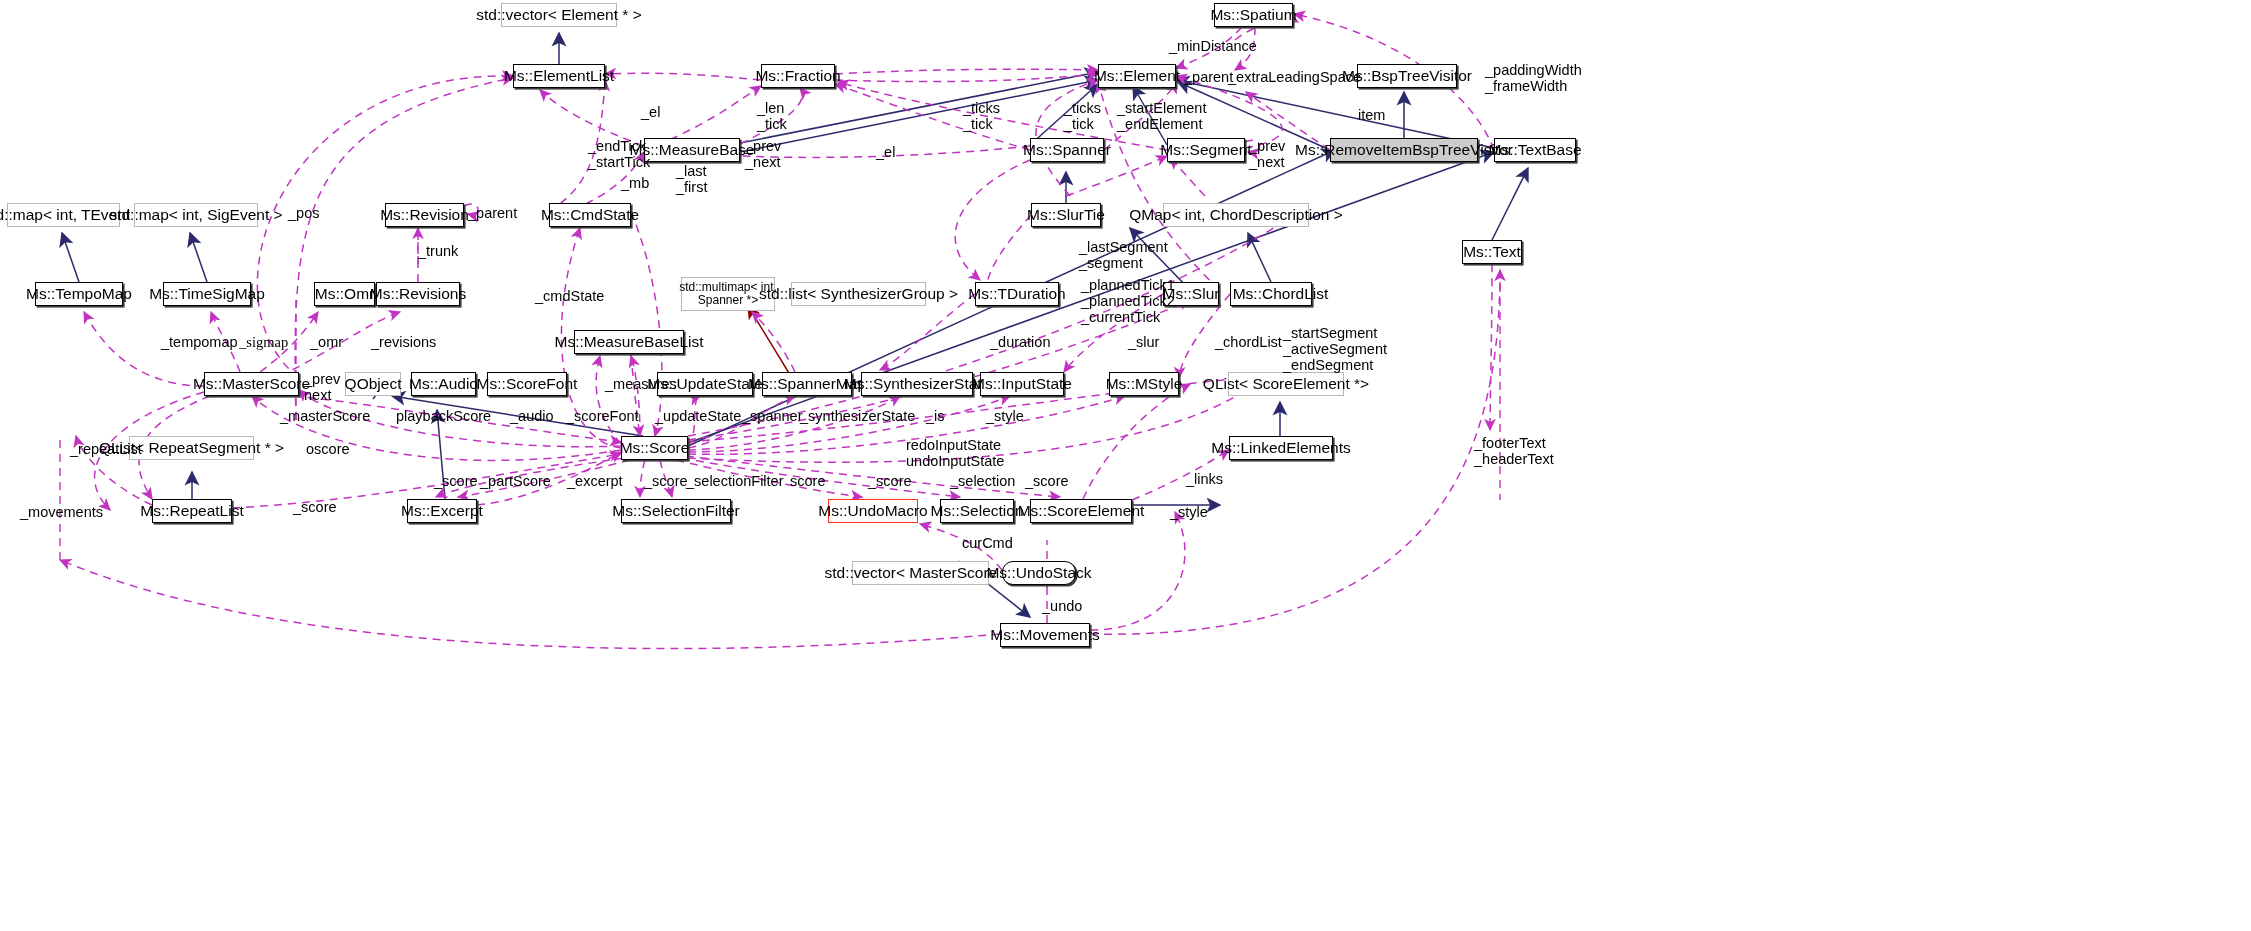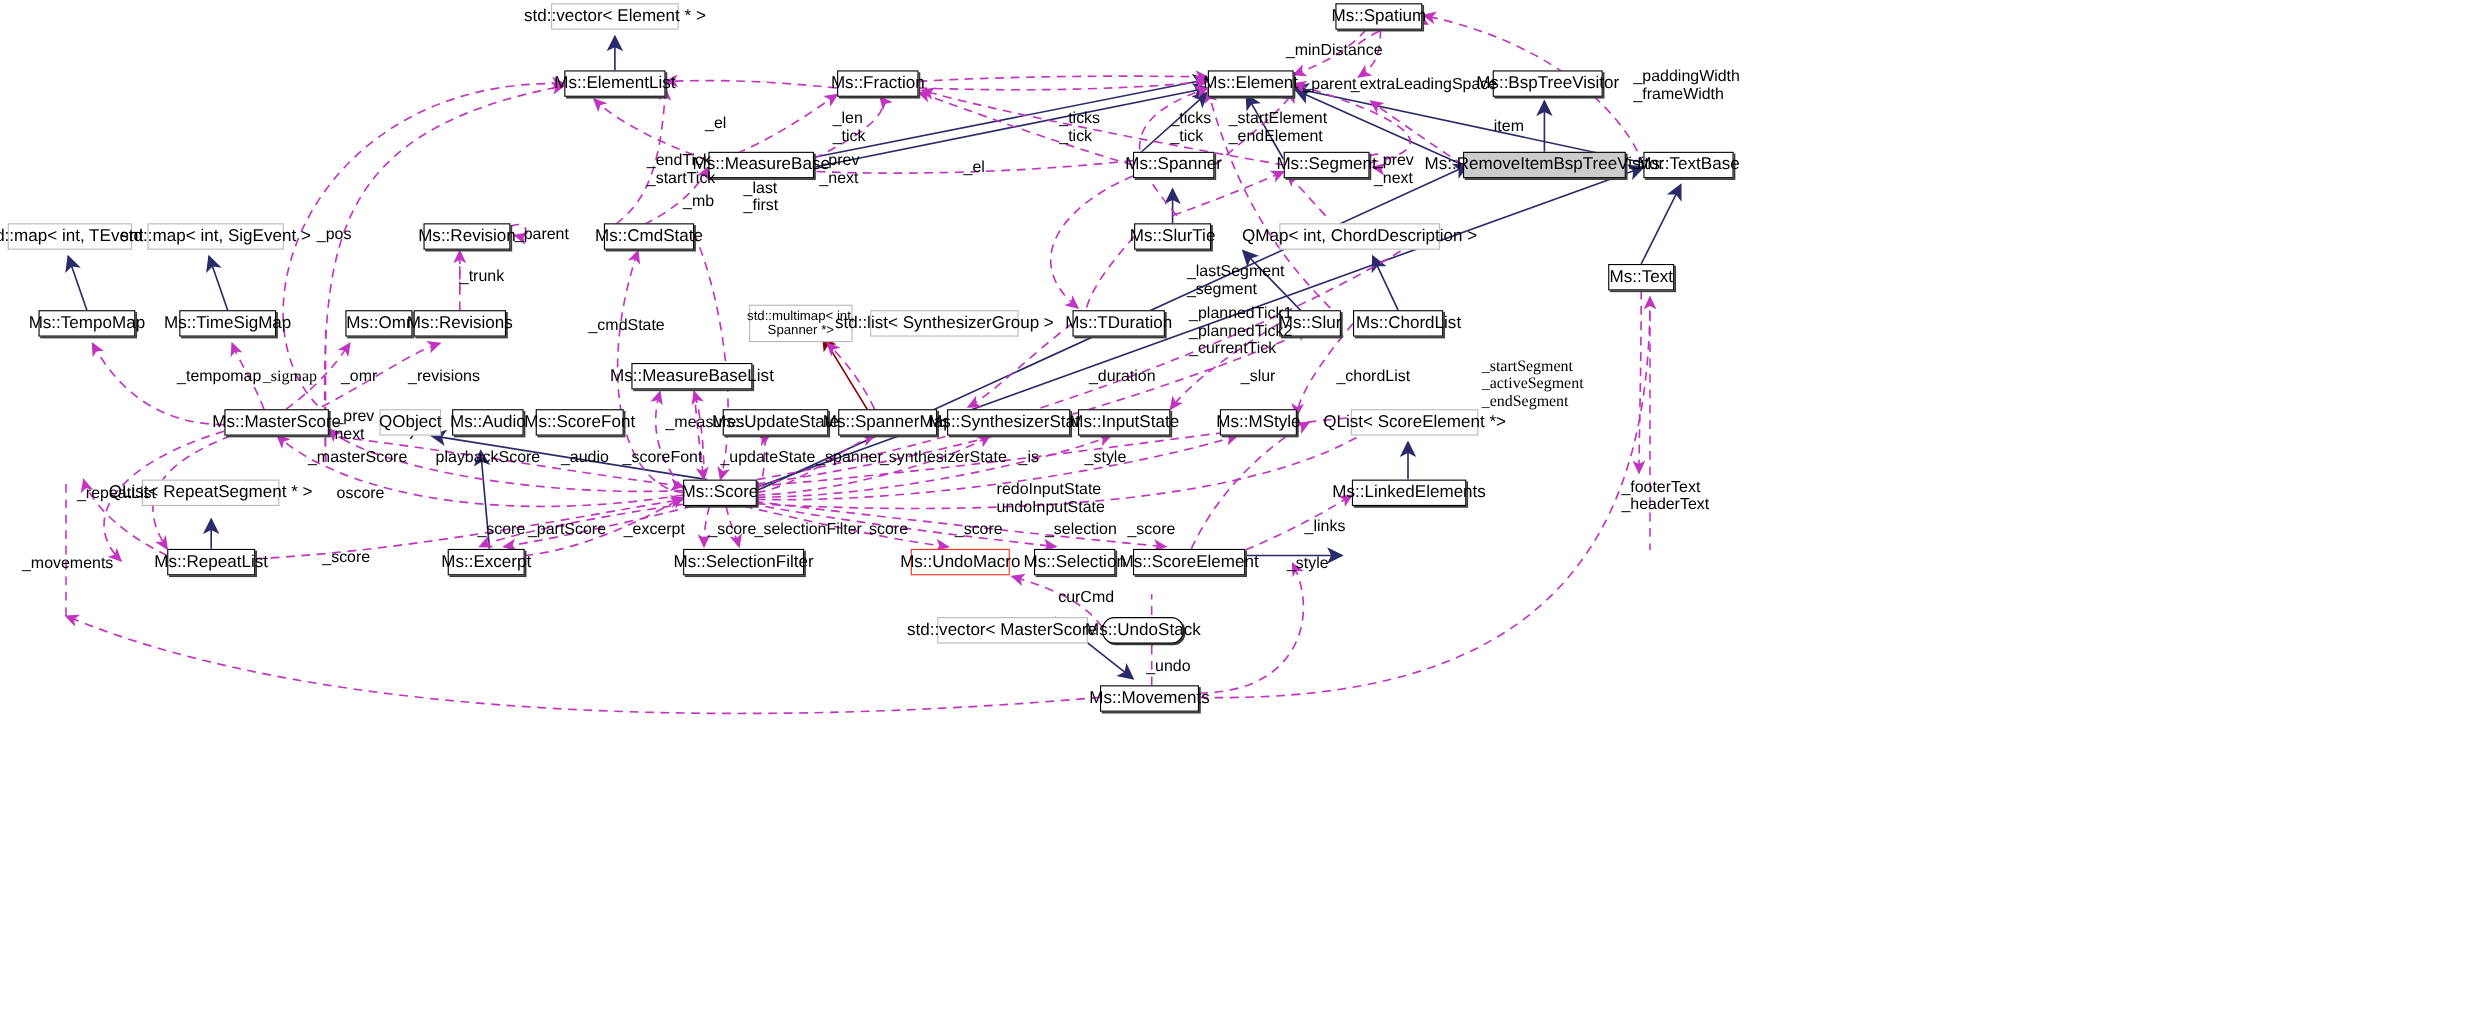--- a/index.html
+++ b/index.html
@@ -303,21 +303,21 @@
 _next</div>
   <div class="edge-label" style="left:535px;top:288px;">_cmdState</div>
   <div class="edge-label" style="left:1079px;top:239px;">_lastSegment
 _segment</div>
   <div class="edge-label" style="left:1081px;top:277px;">_plannedTick1
 _plannedTick2
 _currentTick</div>
   <div class="edge-label" style="left:990px;top:334px;">_duration</div>
   <div class="edge-label" style="left:1128px;top:334px;">_slur</div>
   <div class="edge-label" style="left:1215px;top:334px;">_chordList</div>
-  <div class="edge-label" style="left:1347px;top:325px;font-family:Liberation Serif, serif;">_startSegment
+  <div class="edge-label" style="left:1283px;top:325px;">_startSegment
 _activeSegment
 _endSegment</div>
   <div class="edge-label" style="left:161px;top:334px;">_tempomap</div>
   <div class="edge-label" style="left:239px;top:334px;font-family:Liberation Serif, serif;">_sigmap</div>
   <div class="edge-label" style="left:310px;top:334px;">_omr</div>
   <div class="edge-label" style="left:371px;top:334px;">_revisions</div>
   <div class="edge-label" style="left:605px;top:376px;">_measures</div>
   <div class="edge-label" style="left:304px;top:371px;">_prev
 next</div>
   <div class="edge-label" style="left:280px;top:408px;">_masterScore</div>

